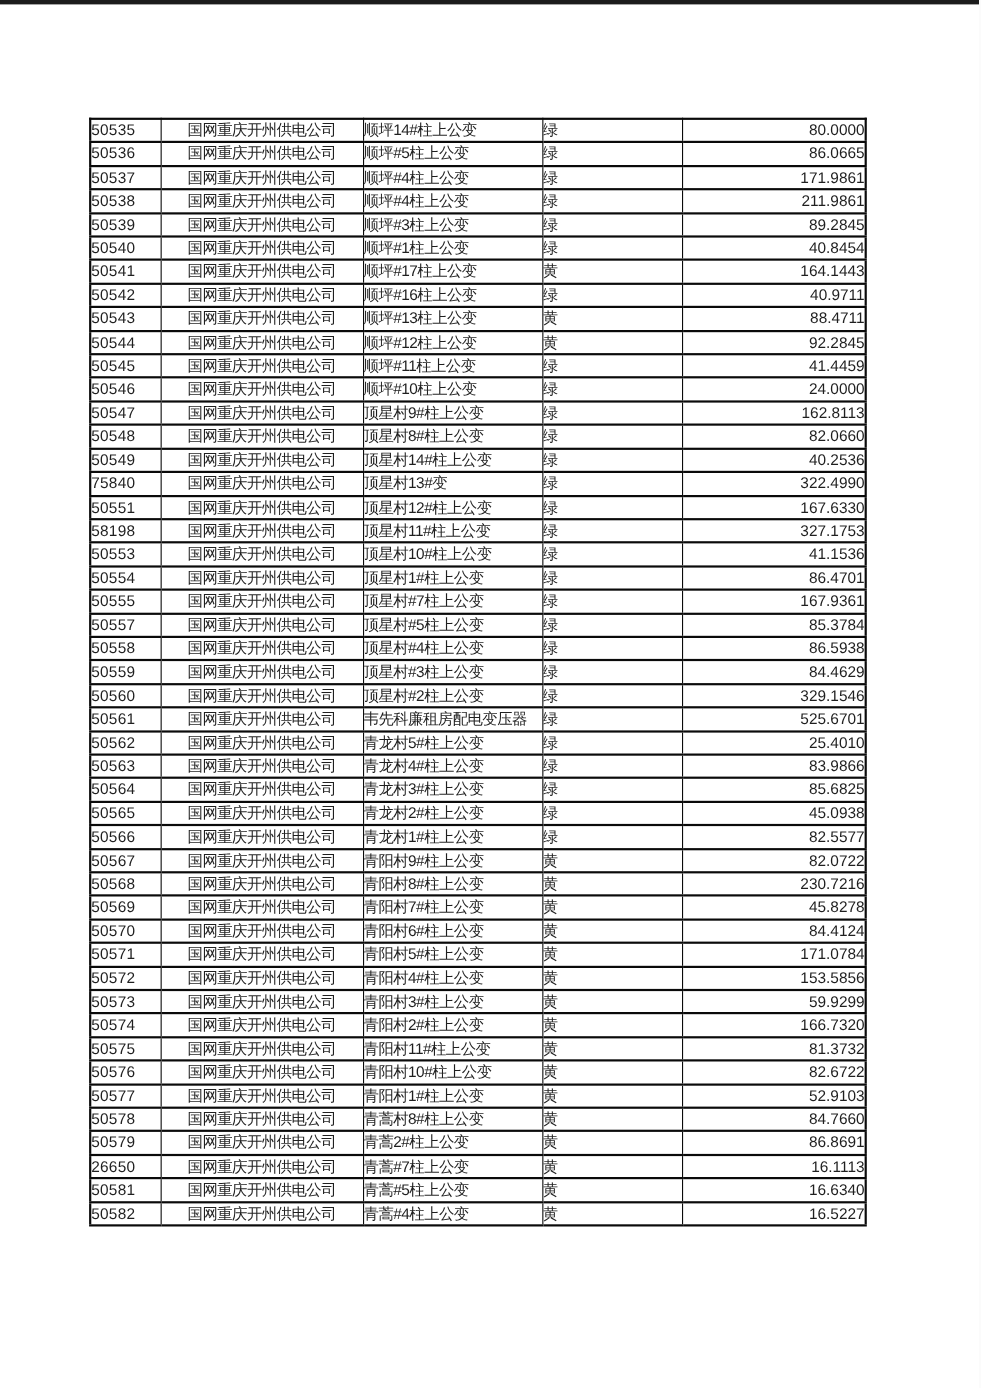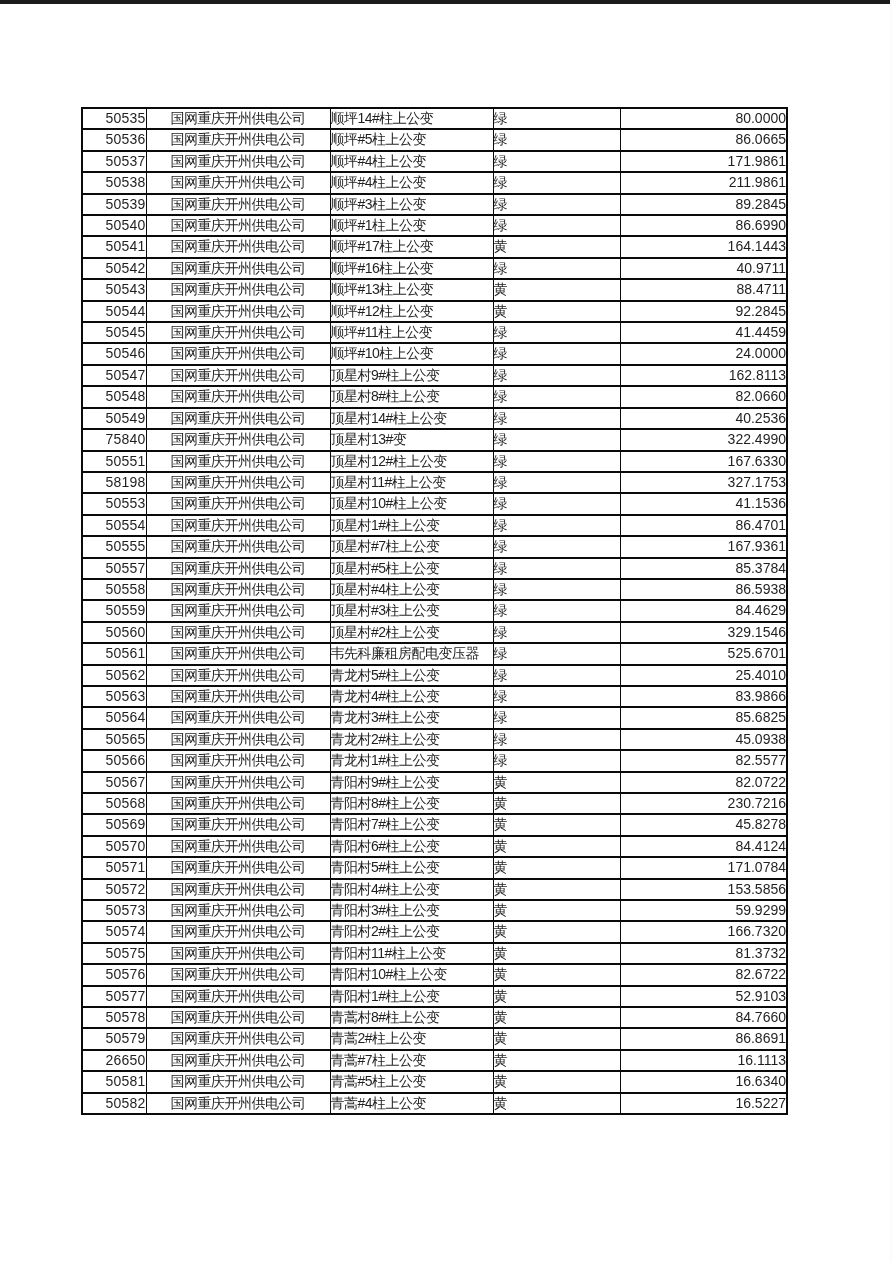--- a/index.html
+++ b/index.html
@@ -38,21 +38,21 @@
     border-right: 1px solid #0a0a0a;
     border-bottom: 2px solid #0a0a0a;
     padding: 0;
     font-size: 14px;
     line-height: 19.4px;
     color: #1f1f1f;
     vertical-align: middle;
     white-space: nowrap;
     overflow: hidden;
   }
-  td.c0 { text-align: right; font-size: 14.5px; letter-spacing: 0.2px; margin-top: 34px; }
+  td.c0 { text-align: left; font-size: 14.5px; letter-spacing: 0.2px; margin-top: 34px; }
   td.c1 { text-align: center; padding-left: 5px; letter-spacing: -0.5px; }
   td.c2 { text-align: left; padding-left: 5px; letter-spacing: -0.5px; }
   td.c3 { text-align: left; padding-left: 4px; }
   td.c4 { text-align: right; padding-right: 49px; font-size: 14.5px; }
 </style>
 </head>
 <body>
 
 <div class="top-strip"></div>
 <div class="right-edge"></div>
@@ -99,21 +99,21 @@
         <td class="c1">国网重庆开州供电公司</td>
         <td class="c2">顺坪#3柱上公变</td>
         <td class="c3">绿</td>
         <td class="c4">89.2845</td>
       </tr>
       <tr>
         <td class="c0">50540</td>
         <td class="c1">国网重庆开州供电公司</td>
         <td class="c2">顺坪#1柱上公变</td>
         <td class="c3">绿</td>
-        <td class="c4">86.6990</td>
+        <td class="c4">40.8454</td>
       </tr>
       <tr>
         <td class="c0">50541</td>
         <td class="c1">国网重庆开州供电公司</td>
         <td class="c2">顺坪#17柱上公变</td>
         <td class="c3">黄</td>
         <td class="c4">164.1443</td>
       </tr>
       <tr>
         <td class="c0">50542</td>

